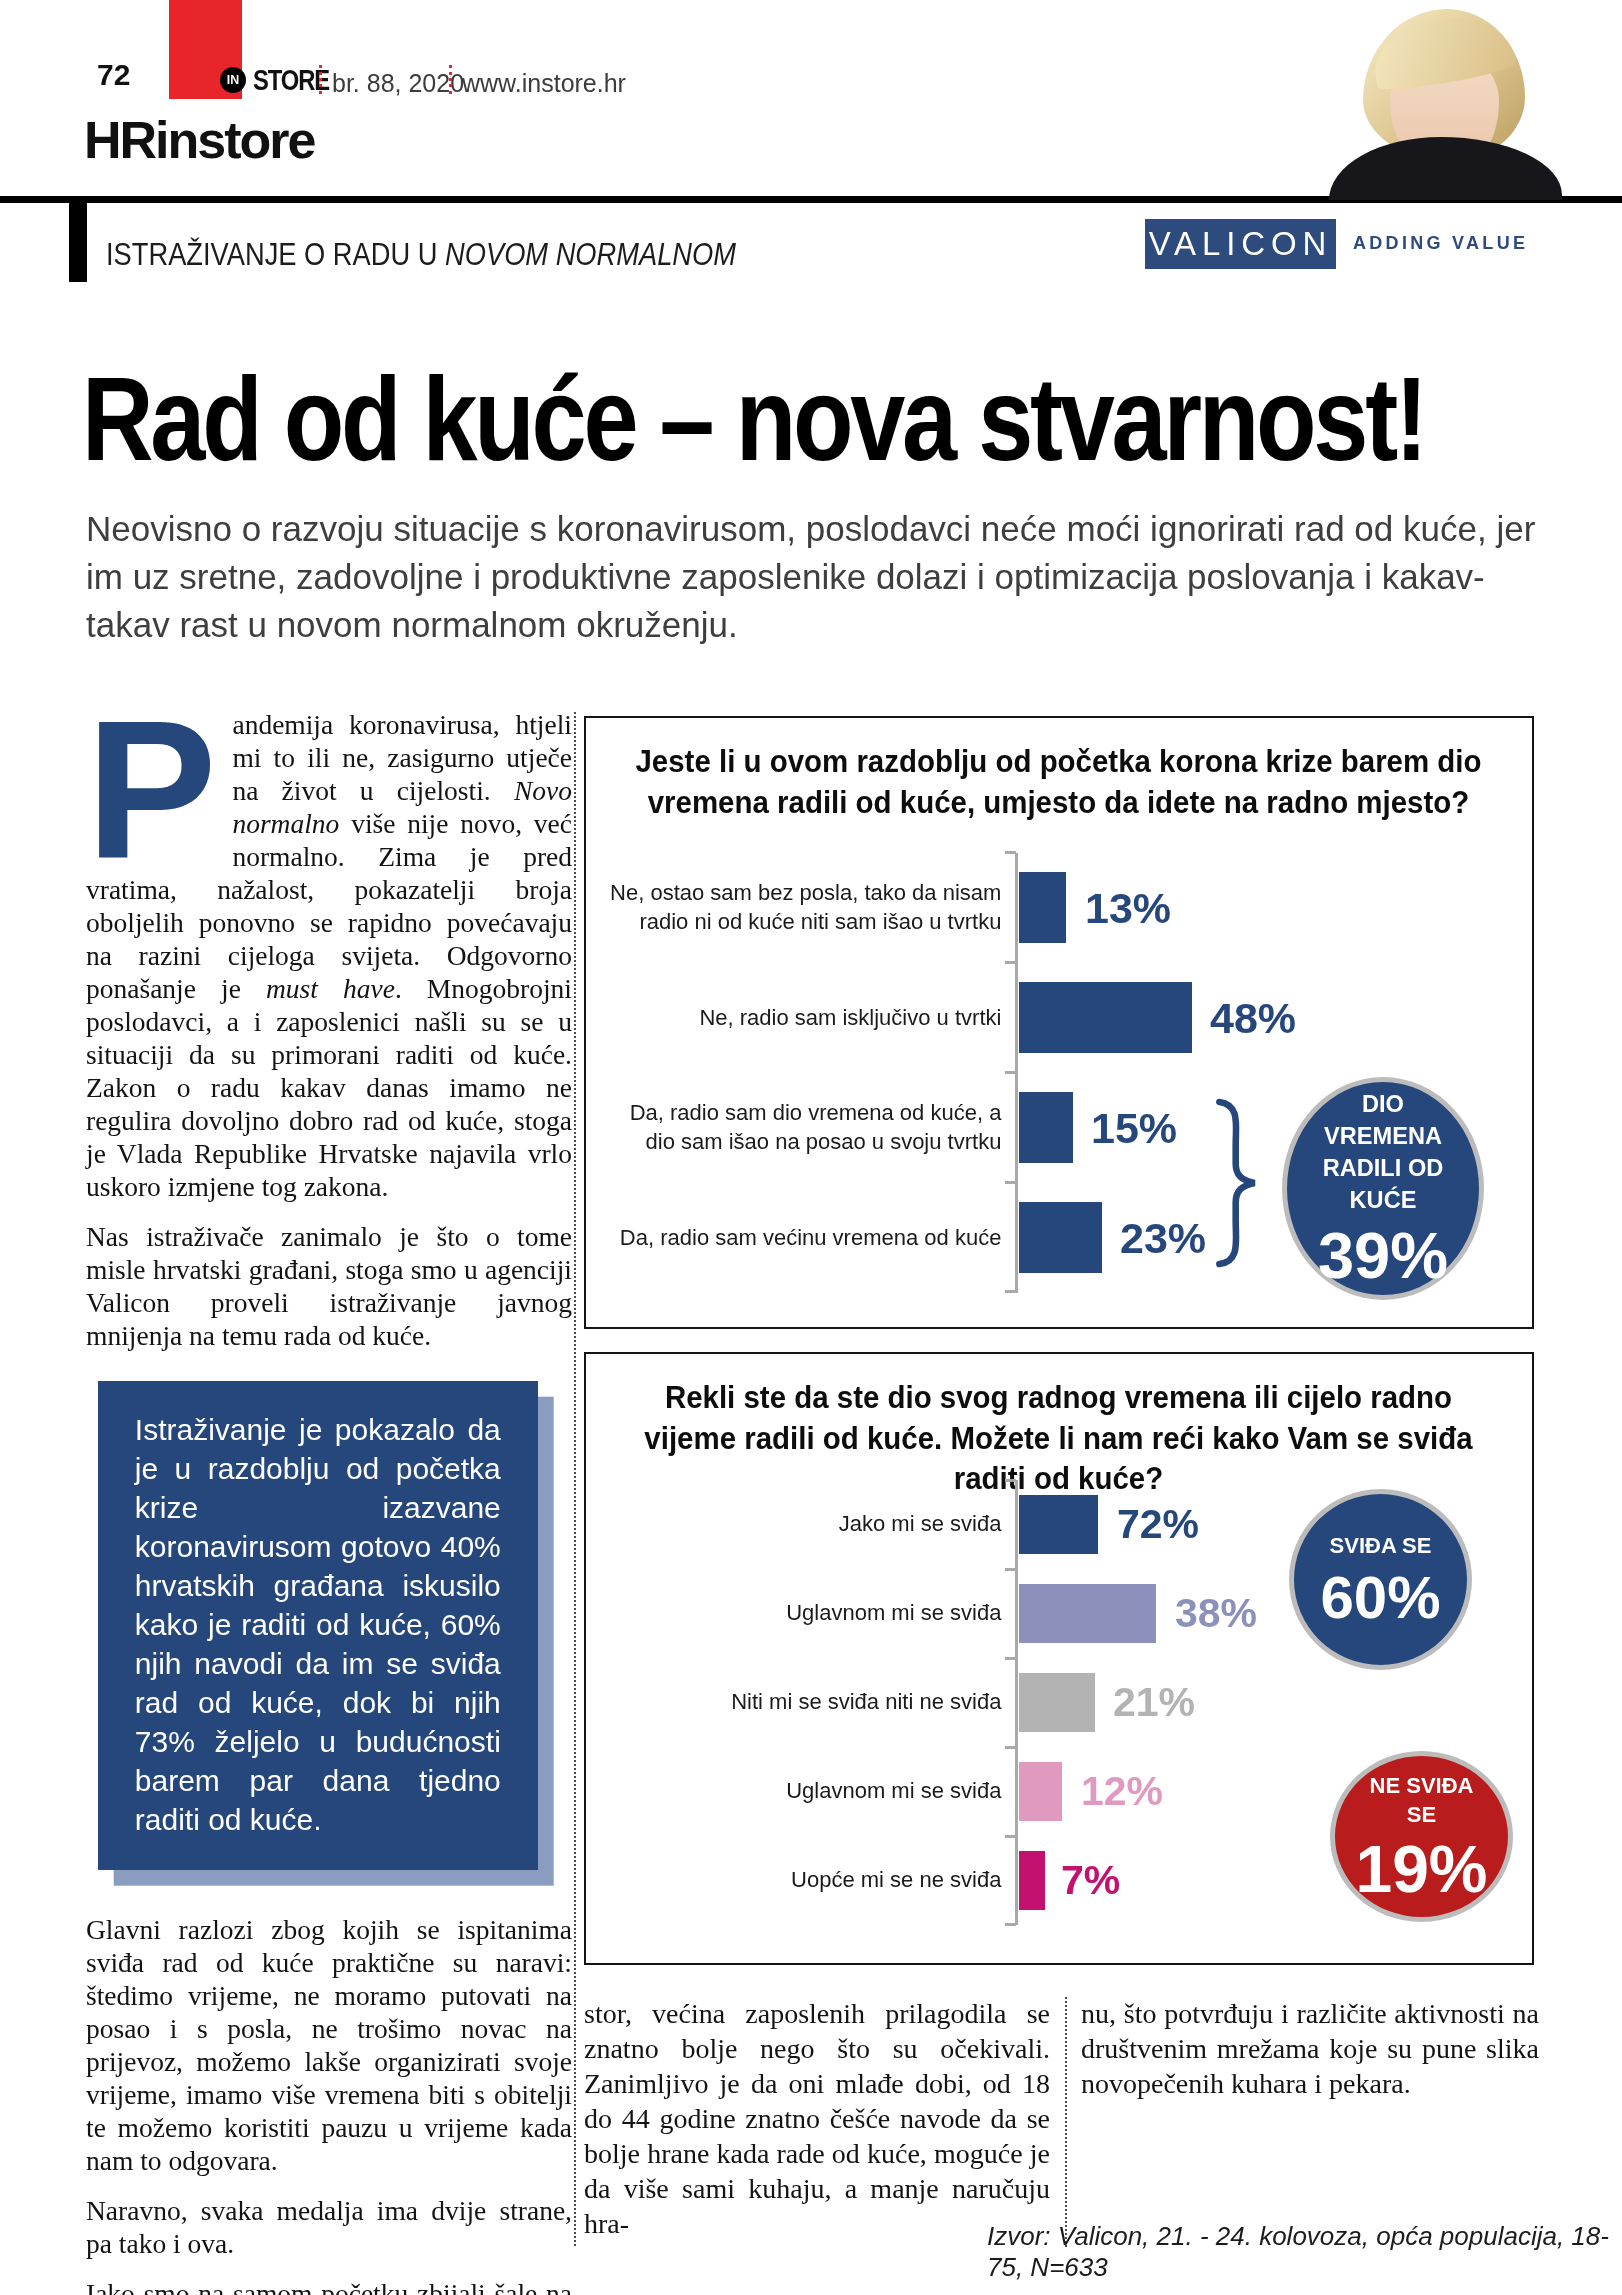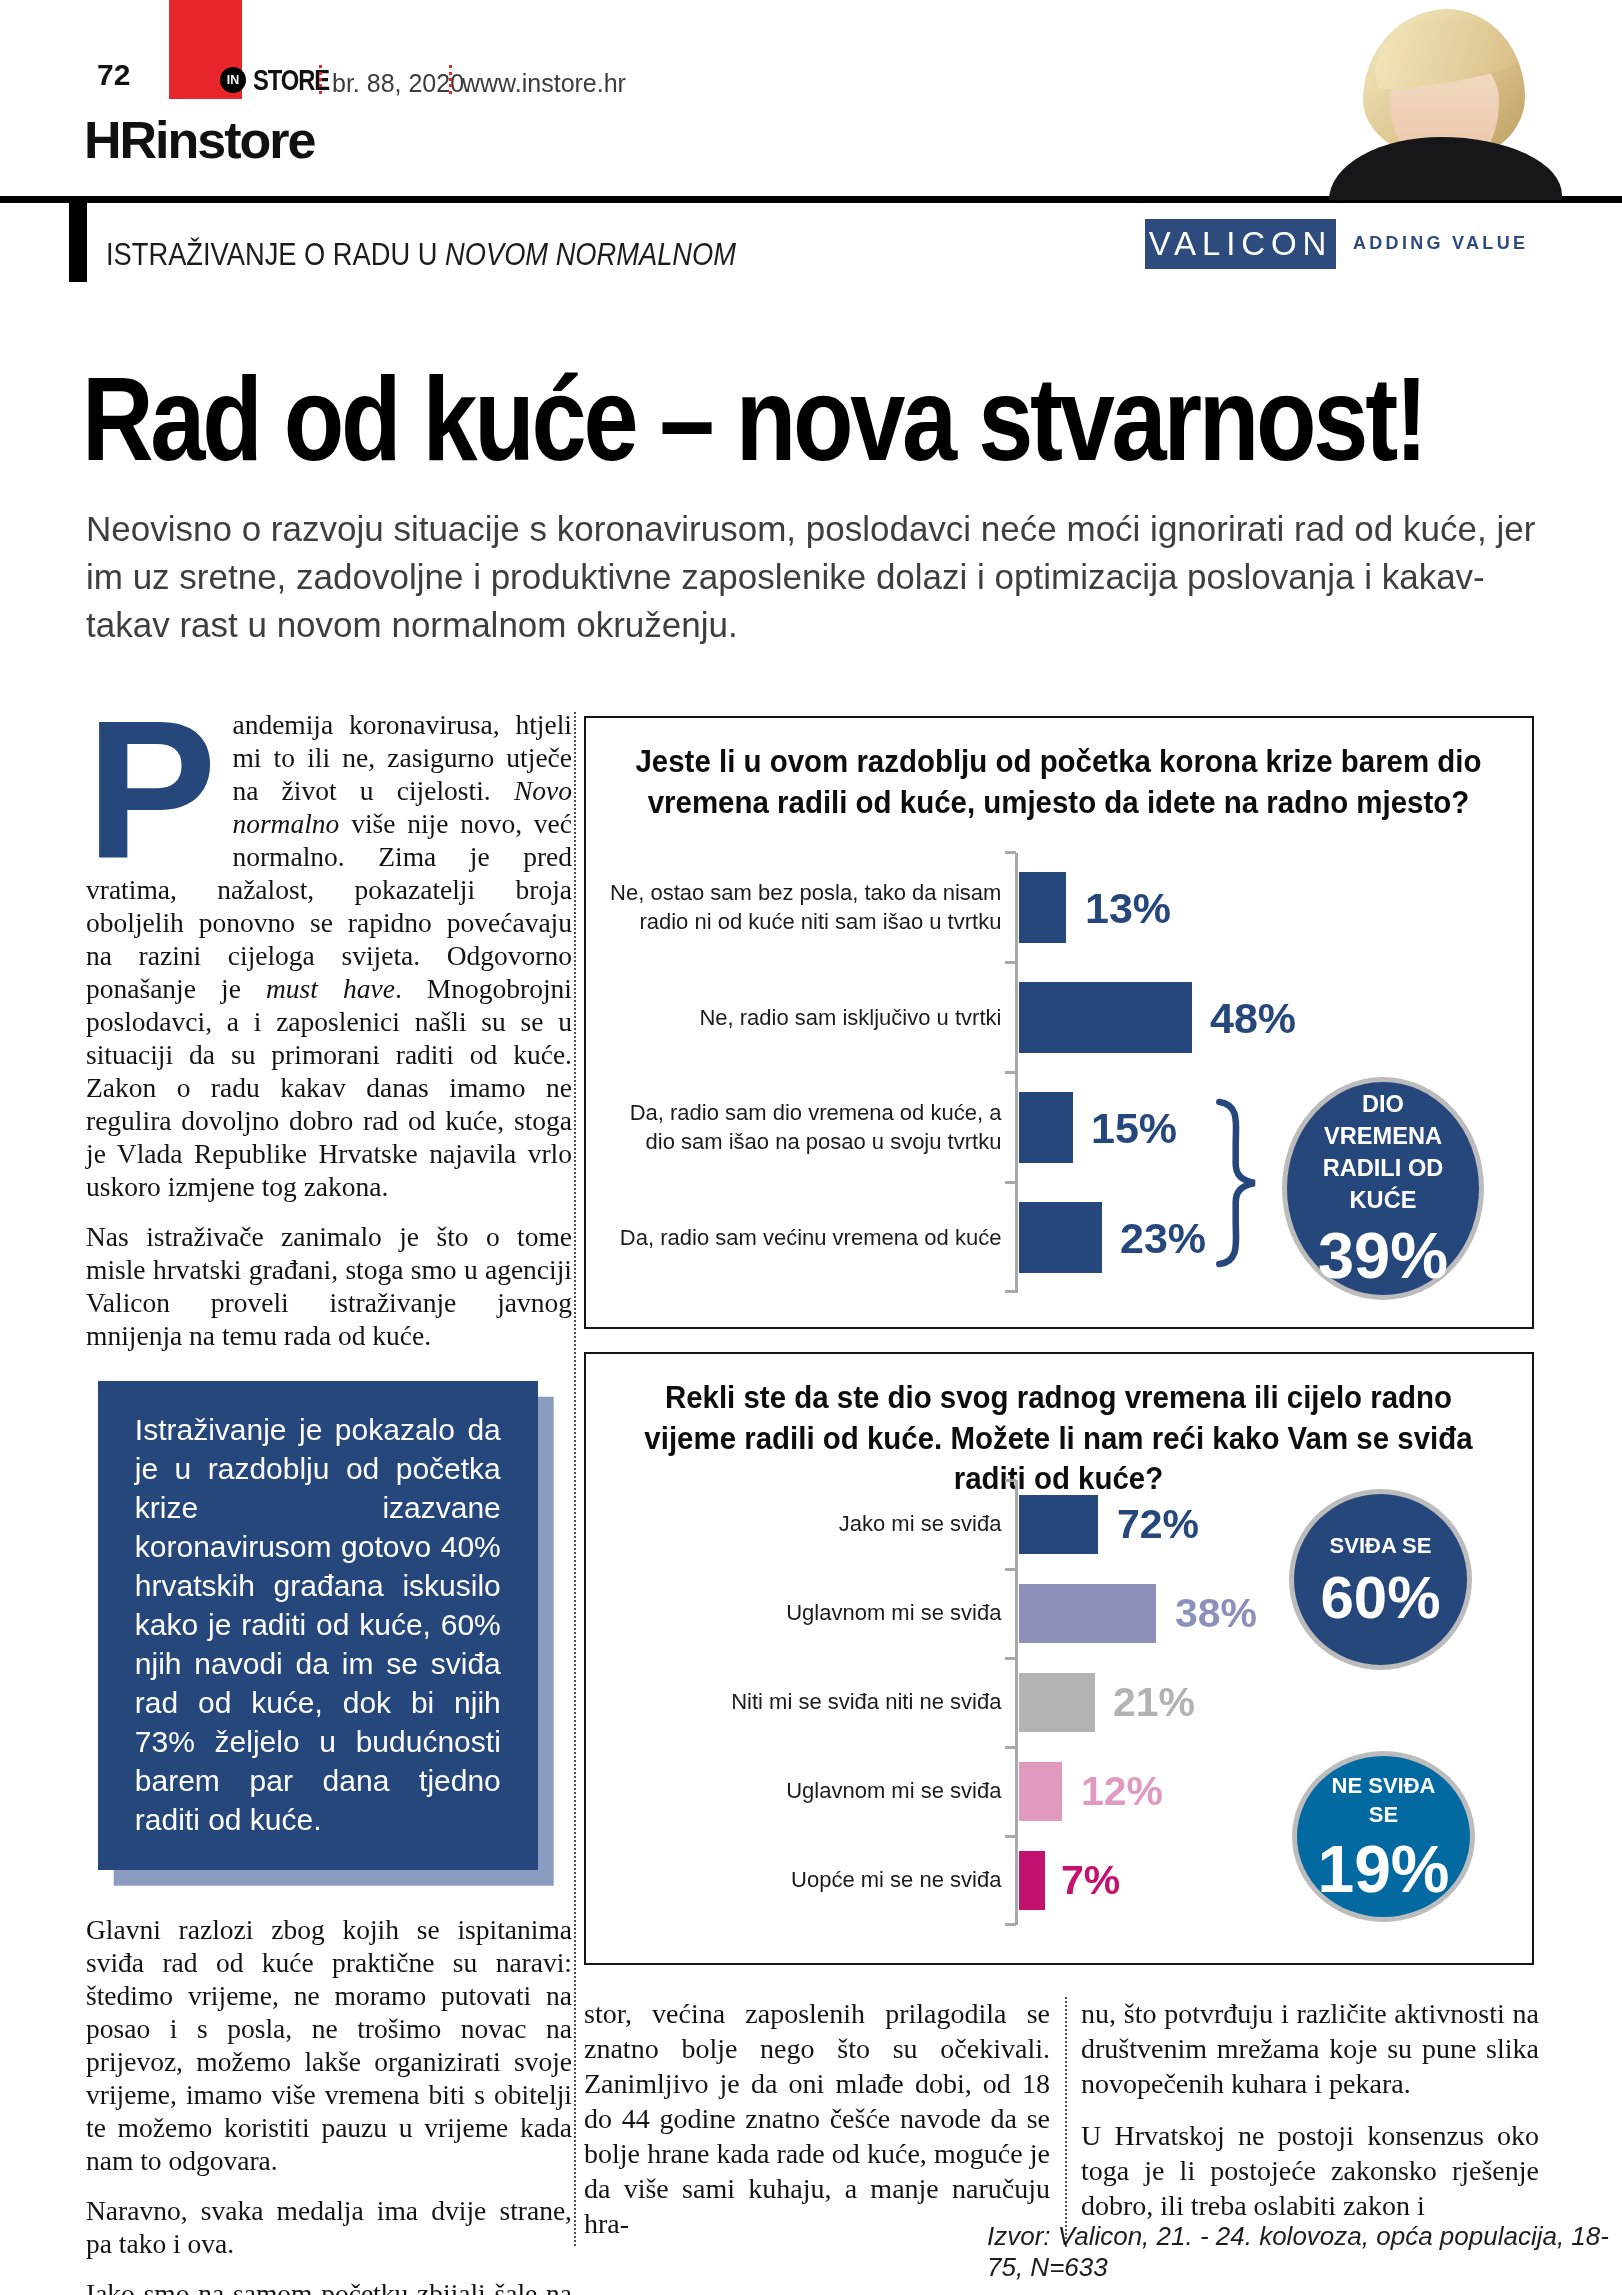--- a/index.html
+++ b/index.html
@@ -192,30 +192,29 @@
     <div class="bar-value" style="left: 531px; top: 126px; height: 89px; color: rgb(38, 71, 123);">72%</div>
     <div class="bar-value" style="left: 589px; top: 215px; height: 89px; color: rgb(140, 144, 186);">38%</div>
     <div class="bar-value" style="left: 527px; top: 304px; height: 89px; color: rgb(179, 179, 179);">21%</div>
     <div class="bar-value" style="left: 495px; top: 393px; height: 89px; color: rgb(224, 154, 192);">12%</div>
     <div class="bar-value" style="left: 475px; top: 482px; height: 89px; color: rgb(194, 17, 111);">7%</div>
 
     <div class="sum-circle" style="left: 703px; top: 135px; width: 173px; height: 171px; background: rgb(38, 71, 123);">
       <div class="sum-label" style="font-size:22px;">SVIĐA SE</div>
       <div class="sum-value" style="font-size:60px;">60%</div>
     </div>
-    <div class="sum-circle" style="left: 706px; top: 397px; width: 173px; height: 161px; background: #0369a1;">
+    <div class="sum-circle" style="left: 744px; top: 397px; width: 173px; height: 161px; background: #b91c1c;">
       <div class="sum-label" style="font-size:22px;max-width:124px;">NE SVIĐA SE</div>
       <div class="sum-value" style="font-size:66px;">19%</div>
     </div>
   </div>
 
   <div class="abs bot-col bot-col-2 serif">
     <p>stor, većina zaposlenih prilagodila se znatno bolje nego što su očekivali. Zanimljivo je da oni mlađe dobi, od 18 do 44 godine znatno češće navode da se bolje hrane kada rade od kuće, moguće je da više sami kuhaju, a manje naručuju hra-</p>
   </div>
   <div class="abs bot-col bot-col-3 serif">
     <p>nu, što potvrđuju i različite aktivnosti na društvenim mrežama koje su pune slika novopečenih kuhara i pekara.</p>
-    <p>U Hrvatskoj ne postoji konsenzus oko toga je li postojeće zakonsko rješenje dobro, ili treba oslabiti zakon i</p>
   </div>
 
   <div class="abs source">Izvor: Valicon, 21. - 24. kolovoza, opća populacija, 18-75, N=633</div>
 
 </div>
 
 
 </body></html>

